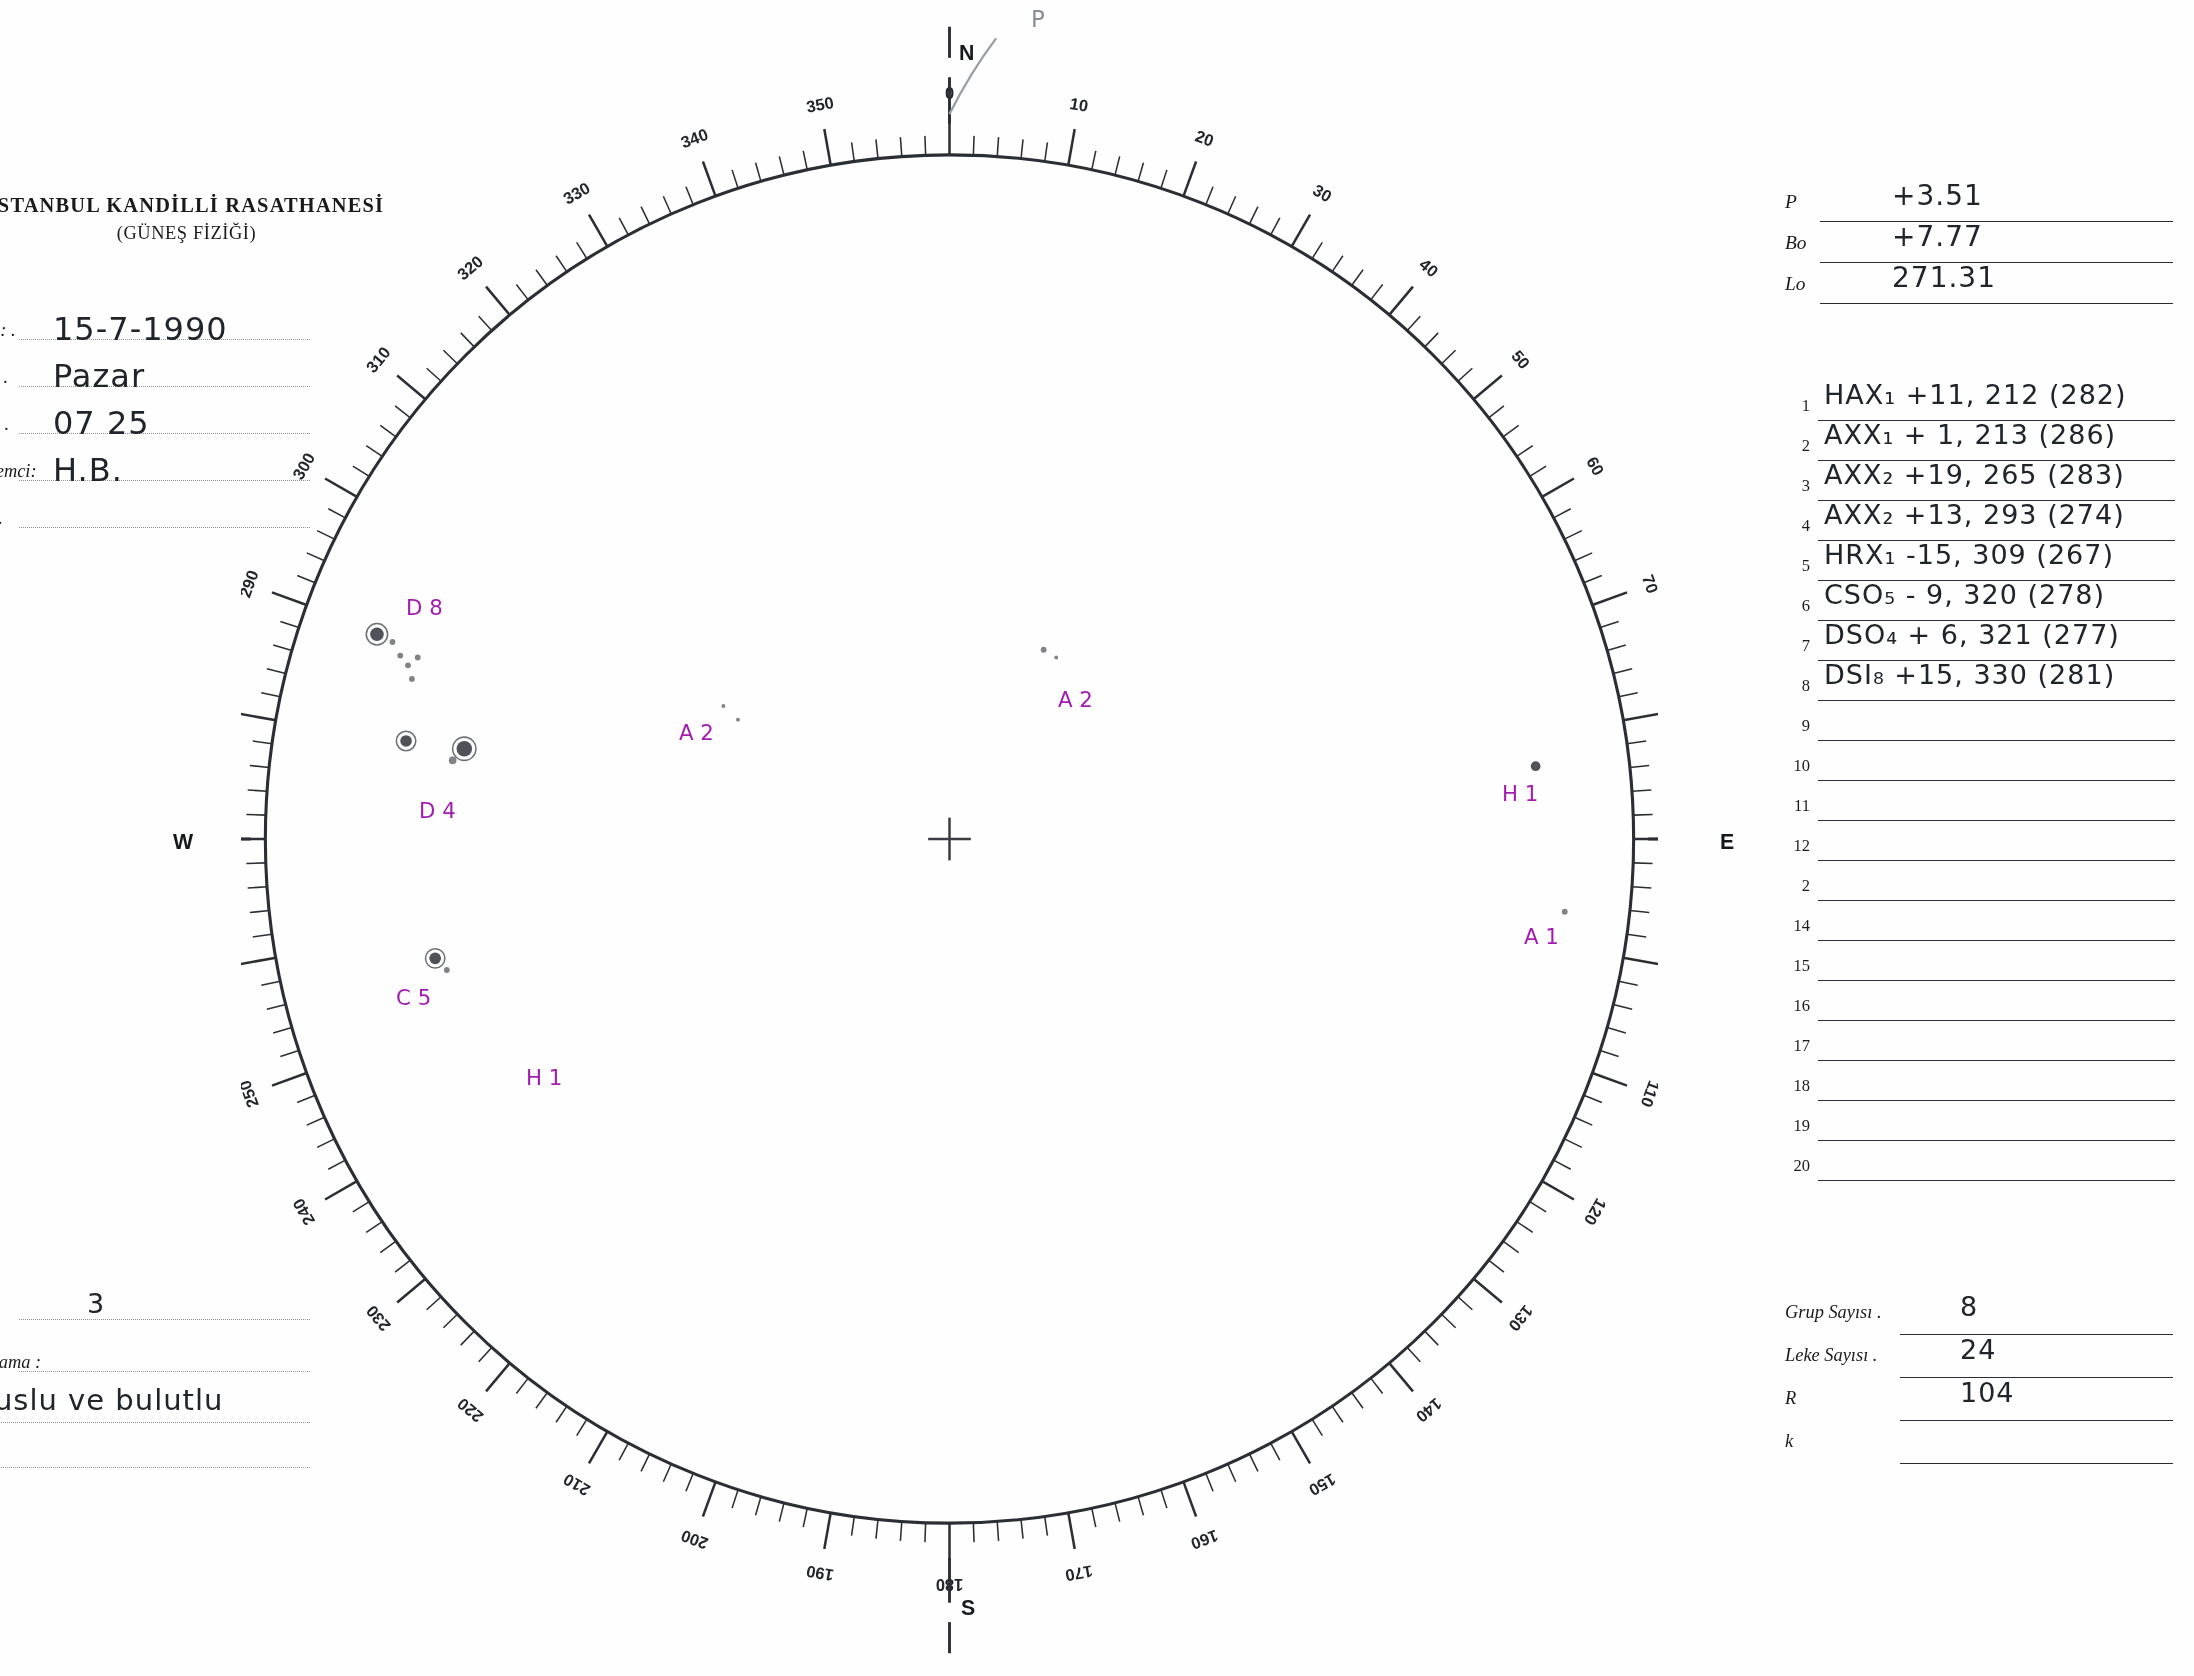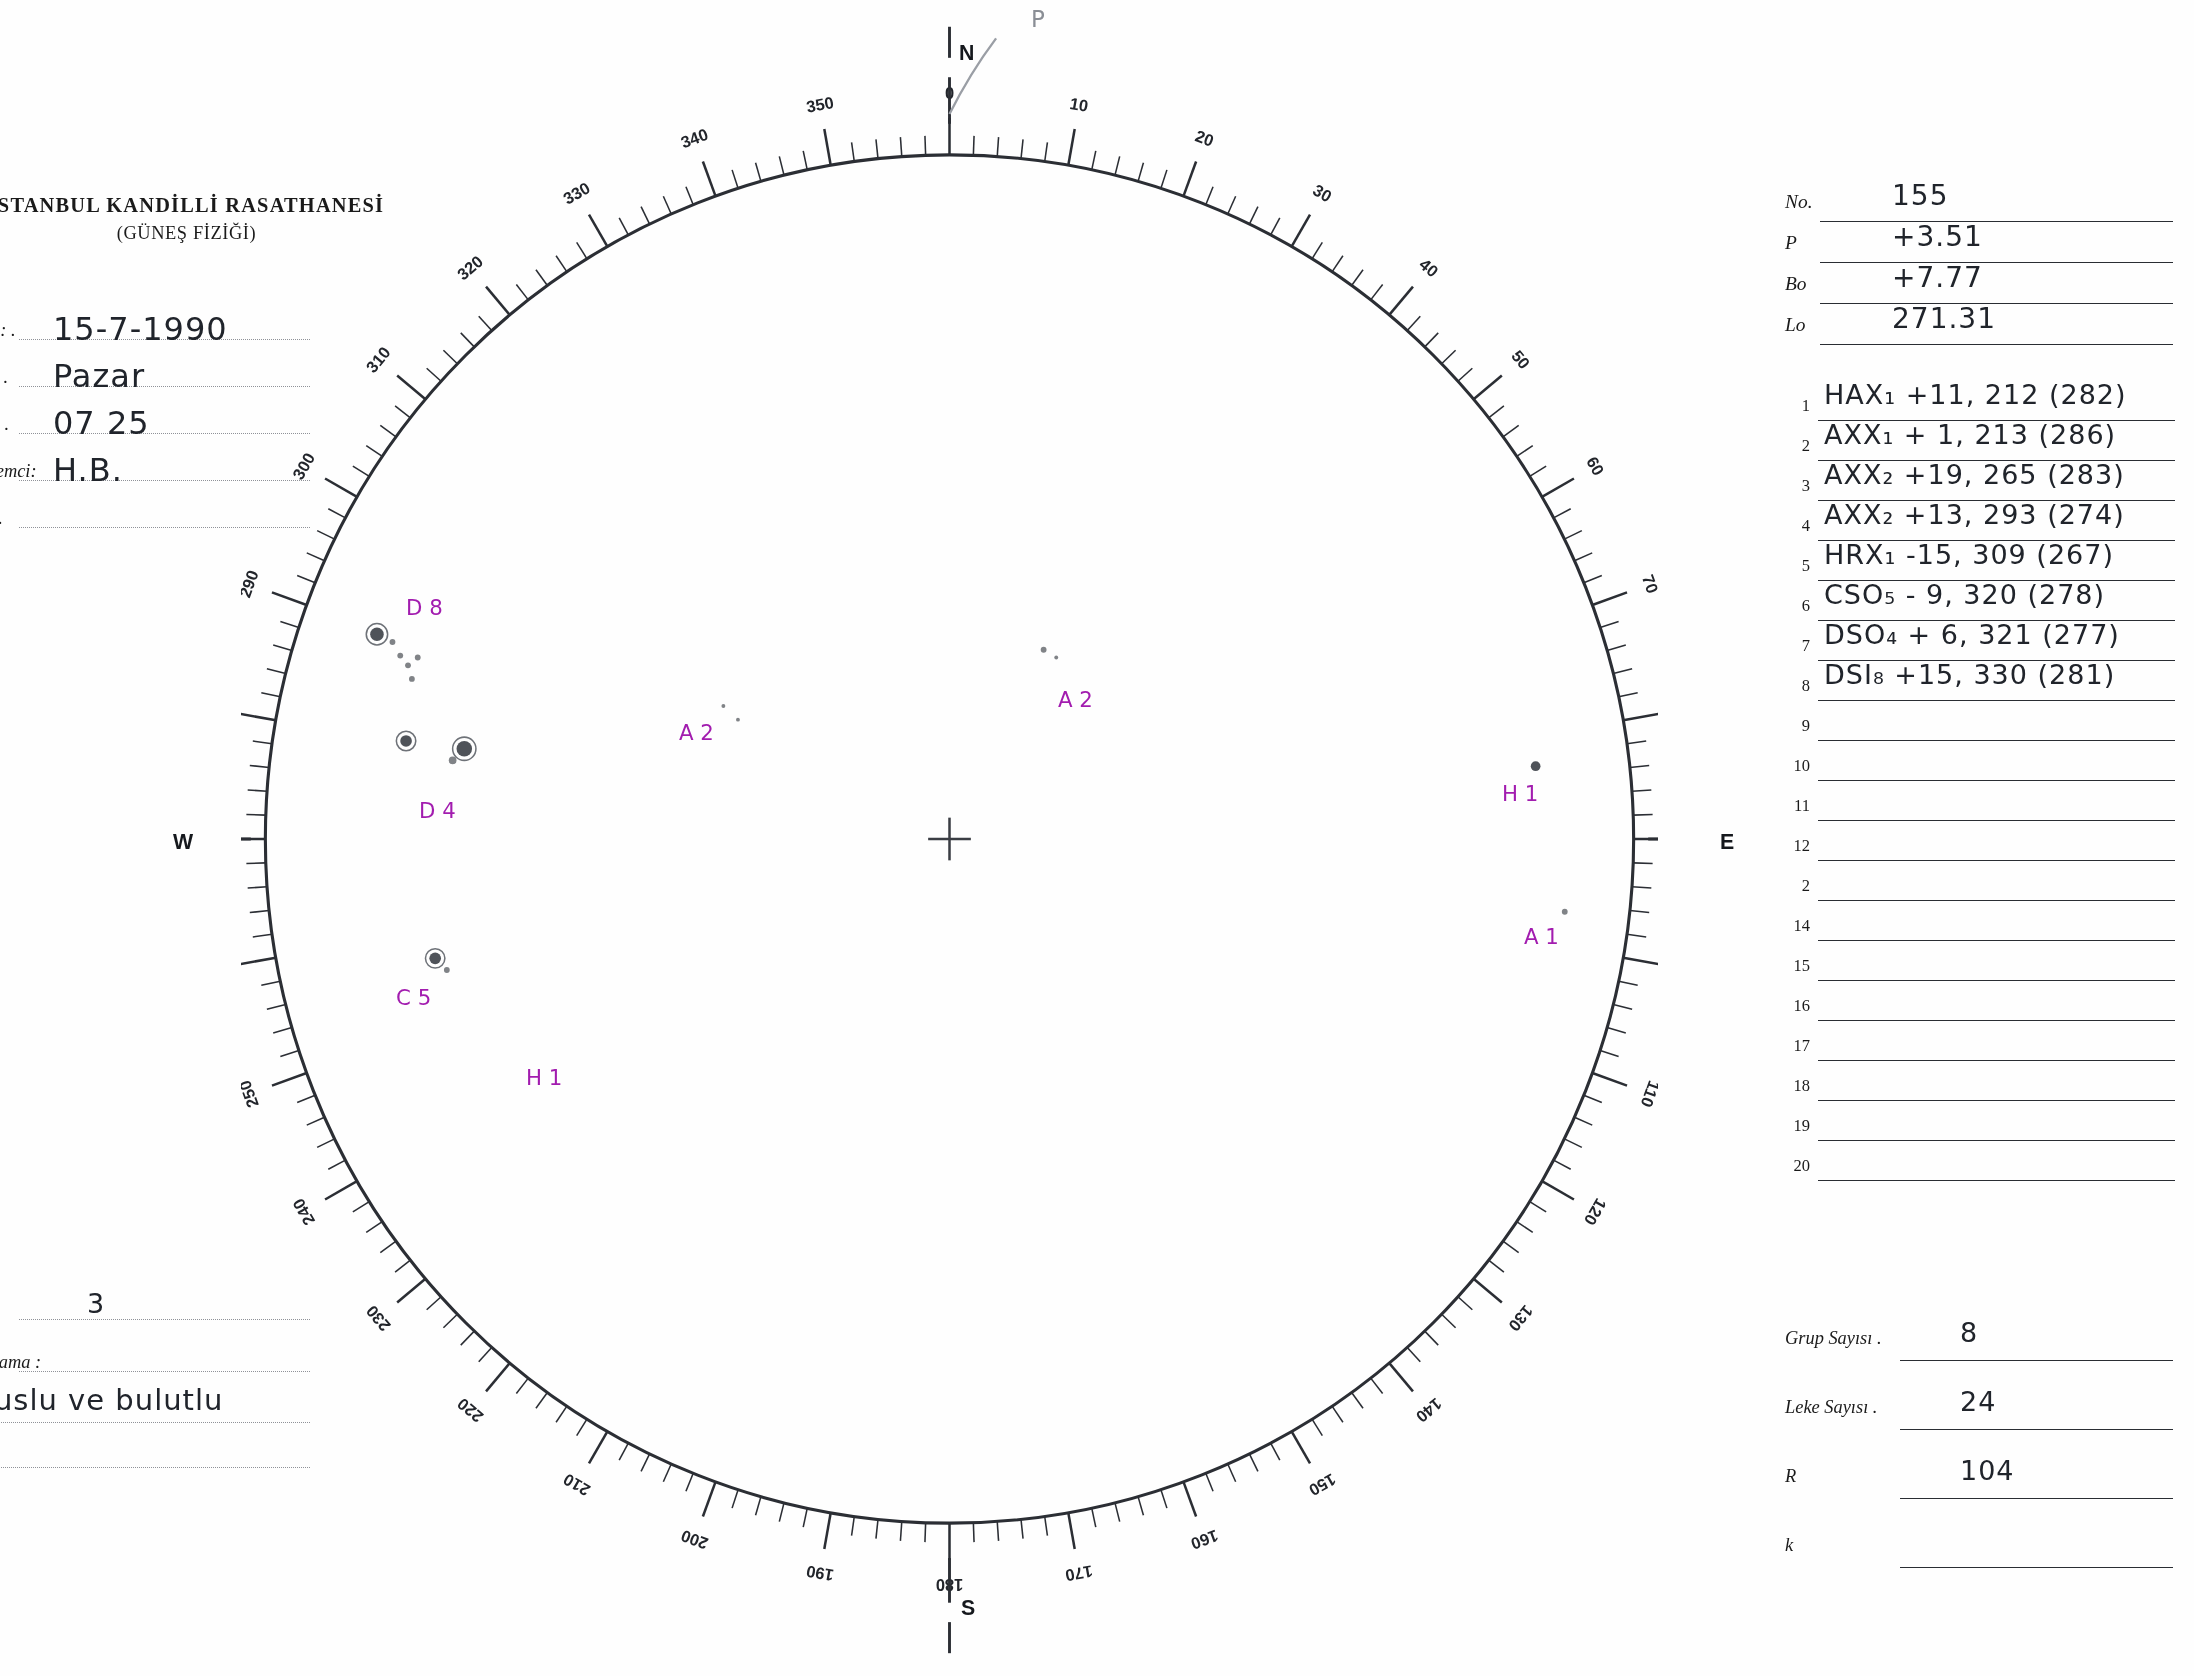--- a/index.html
+++ b/index.html
@@ -196,21 +196,21 @@
     font-size: 27px;
     white-space: nowrap;
   }
 
   #summary {
     position: absolute;
     left: 1785px;
     top: 1295px;
     width: 388px;
   }
-  #summary .param-row { height: 43px; margin-top: 26px; }
+  #summary .param-row { height: 43px; }
   #summary .param-label { font-size: 18.4px; }
   #summary .param-rule { left: 115px; }
   #summary .param-value {
     left: 175px;
     top: -3.9px;
     font-size: 27px;
   }
 
   
   .compass {
@@ -574,25 +574,20 @@
       <div class="spot-label" style="left: 679px; top: 720px;">A 2</div>
       <div class="spot-label" style="left: 1058px; top: 687px;">A 2</div>
       <div class="spot-label" style="left: 1502px; top: 781px;">H 1</div>
       <div class="spot-label" style="left: 1524px; top: 924px;">A 1</div>
       <div class="spot-label" style="left: 396px; top: 985px;">C 5</div>
       <div class="spot-label" style="left: 526px; top: 1065px;">H 1</div>
     </div>
 
   <div id="right-panel">
     <div class="param-row">
-      <span class="param-label">No.</span>
-      <span class="param-rule"></span>
-      <span class="param-value hand">155</span>
-    </div>
-    <div class="param-row">
       <span class="param-label">P</span>
       <span class="param-rule"></span>
       <span class="param-value hand">+3.51</span>
     </div>
     <div class="param-row">
       <span class="param-label">Bo</span>
       <span class="param-rule"></span>
       <span class="param-value hand">+7.77</span>
     </div>
     <div class="param-row">

